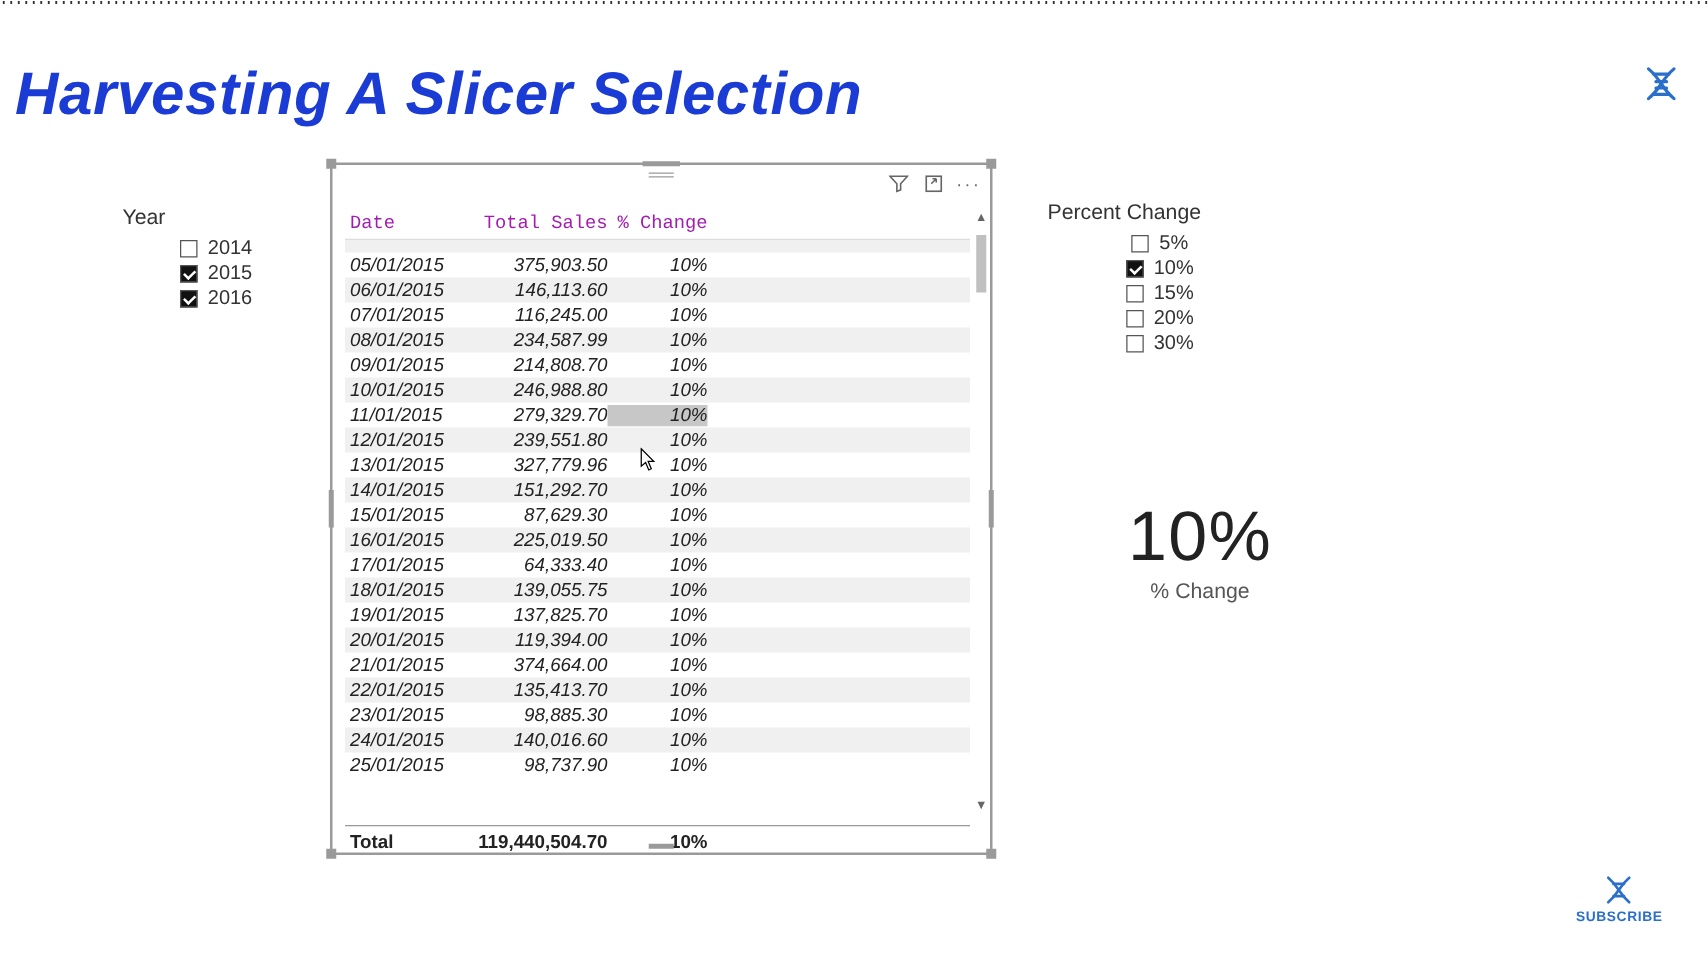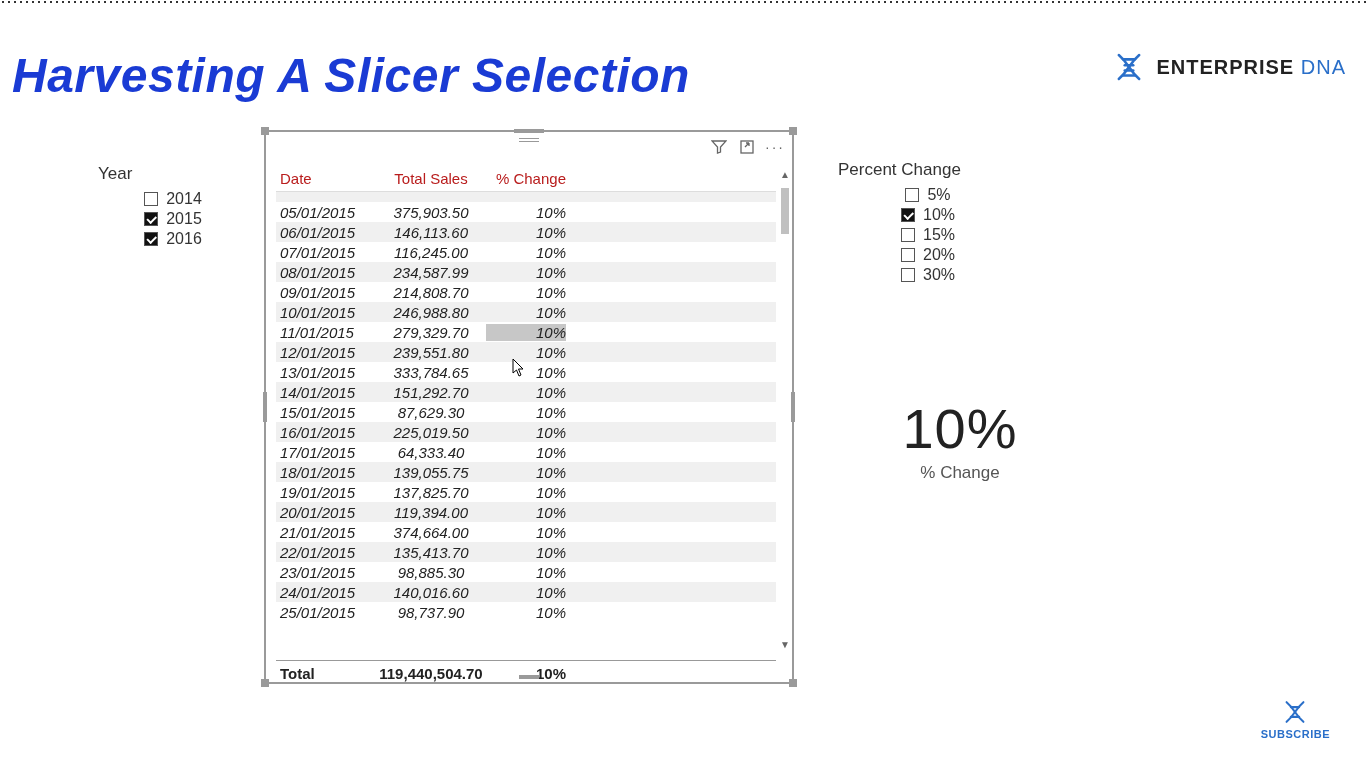--- a/index.html
+++ b/index.html
@@ -129,24 +129,25 @@
     position: absolute;
     top: 34px; left: 10px;
     width: 500px;
     font-size: 15px;
     color: #222;
   }
   .th-row {
     display:flex;
     border-bottom: 1px solid #ddd;
     padding: 4px 0;
-    color:#b91c1c;
+    color:#a21caf;
+    font-family:Liberation Mono, monospace;
   }
   .col-date { width: 100px; text-align:left; padding-left:4px;}
-  .col-sales { width: 110px; text-align:center; }
+  .col-sales { width: 110px; text-align:right; }
   .col-chg { width: 80px; text-align:right; }
   .tbody {
     height: 466px;
     overflow: hidden;
     position: relative;
   }
   .d-row {
     display:flex;
     padding: 1.5px 0;
     font-style: italic;
@@ -238,23 +239,20 @@
   <svg width="34" height="34" viewBox="0 0 40 40">
     <g stroke="#2a6fc9" stroke-width="3" fill="none" stroke-linecap="round">
       <path d="M8 34 C 20 24, 20 16, 32 6"></path>
       <path d="M8 6 C 20 16, 20 24, 32 34"></path>
       <line x1="13" y1="11" x2="27" y2="11"></line>
       <line x1="15" y1="18" x2="25" y2="18"></line>
       <line x1="15" y1="24" x2="25" y2="24"></line>
       <line x1="13" y1="30" x2="27" y2="30"></line>
     </g>
   </svg>
-  <span class="logo-text">
-    <span class="ent">ENTERPRISE</span><span class="dna"> DNA</span>
-  </span>
 </div>
 
 <div class="year-slicer">
   <div class="slicer-title">Year</div>
   <div id="year-items">
       <div class="slicer-item">
         <span class="chk"></span>
         <span>2014</span>
       </div>
       <div class="slicer-item">
@@ -339,21 +337,21 @@
           <div class="col-sales">279,329.70</div>
           <div class="col-chg cell-hover">10%</div>
         </div>
         <div class="d-row even">
           <div class="col-date">12/01/2015</div>
           <div class="col-sales">239,551.80</div>
           <div class="col-chg">10%</div>
         </div>
         <div class="d-row">
           <div class="col-date">13/01/2015</div>
-          <div class="col-sales">333,784.65</div>
+          <div class="col-sales">327,779.96</div>
           <div class="col-chg">10%</div>
         </div>
         <div class="d-row even">
           <div class="col-date">14/01/2015</div>
           <div class="col-sales">151,292.70</div>
           <div class="col-chg">10%</div>
         </div>
         <div class="d-row">
           <div class="col-date">15/01/2015</div>
           <div class="col-sales">87,629.30</div>

